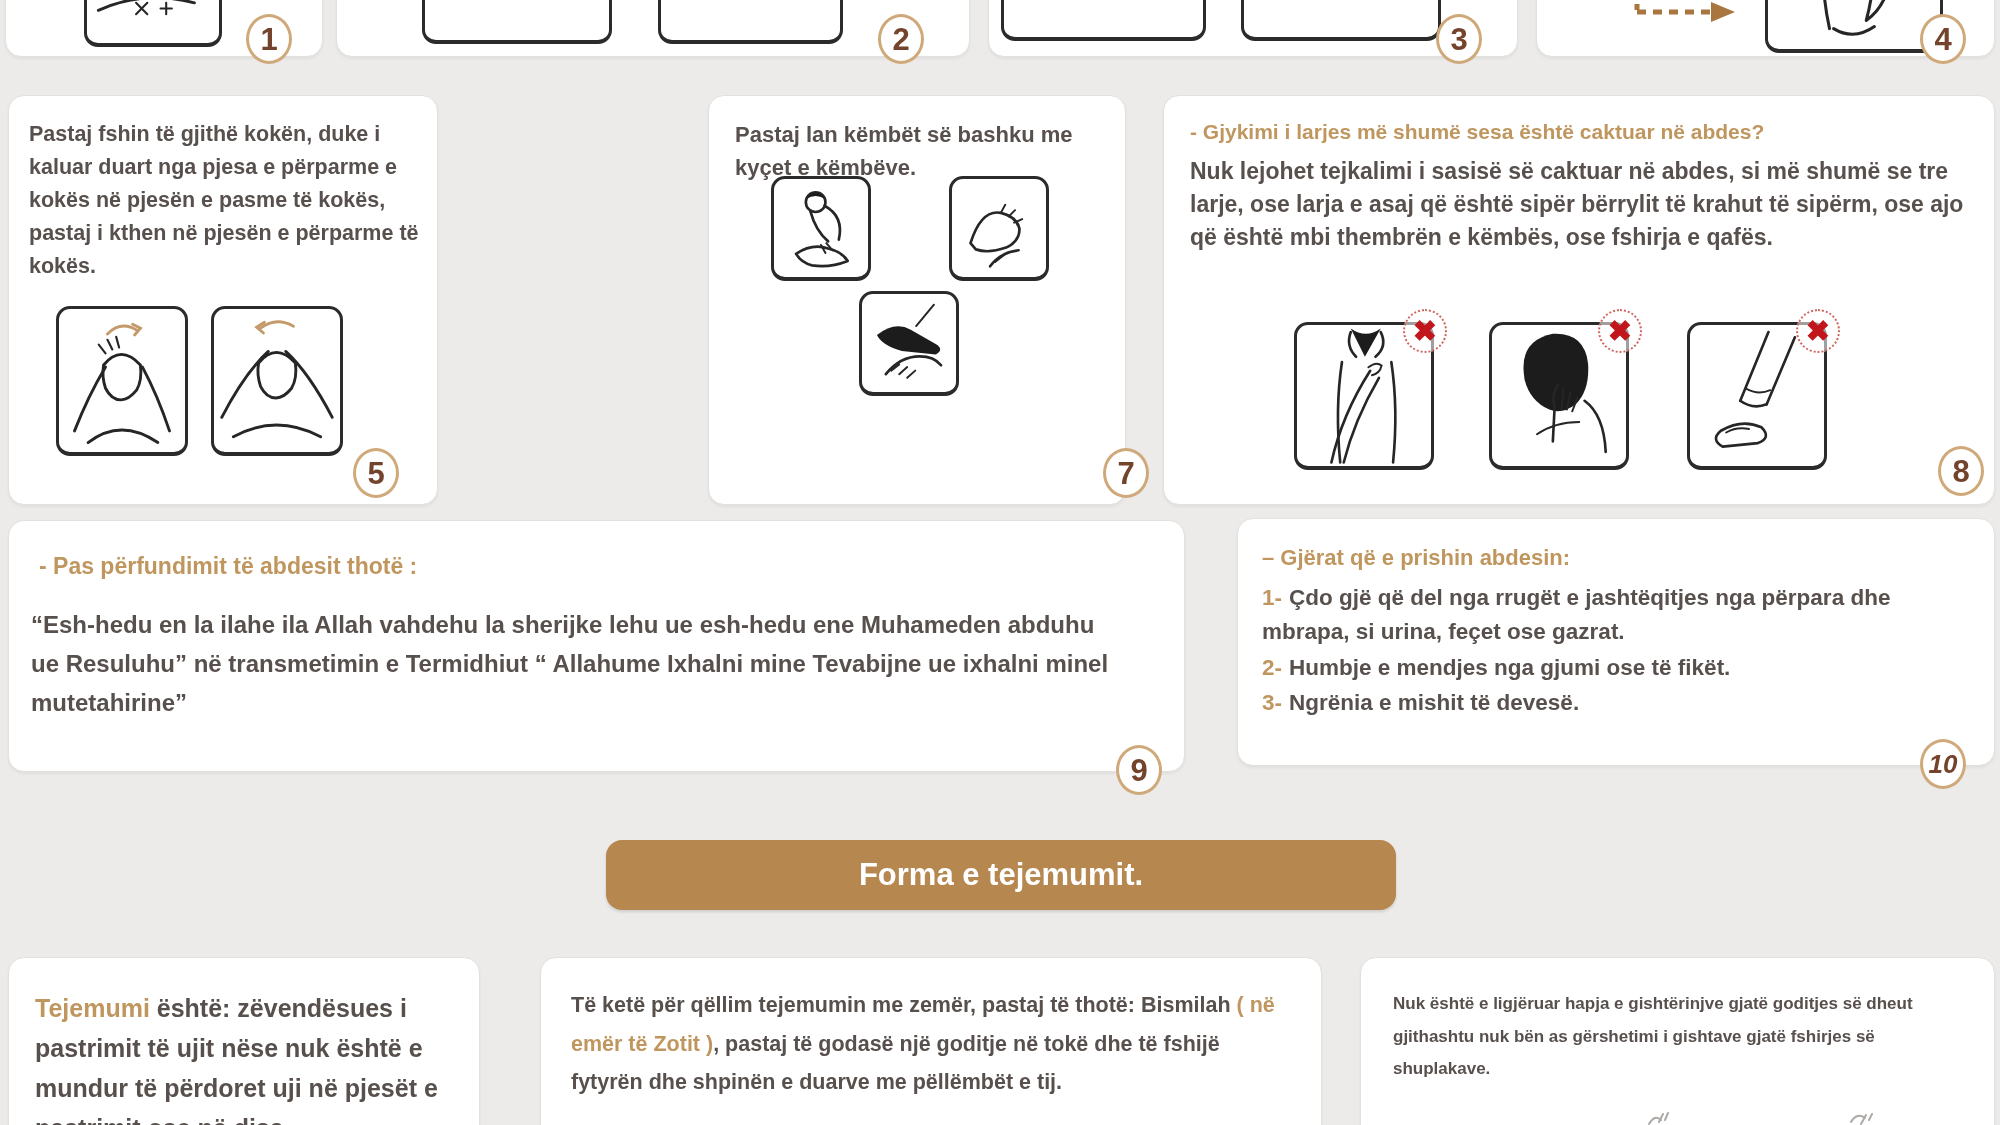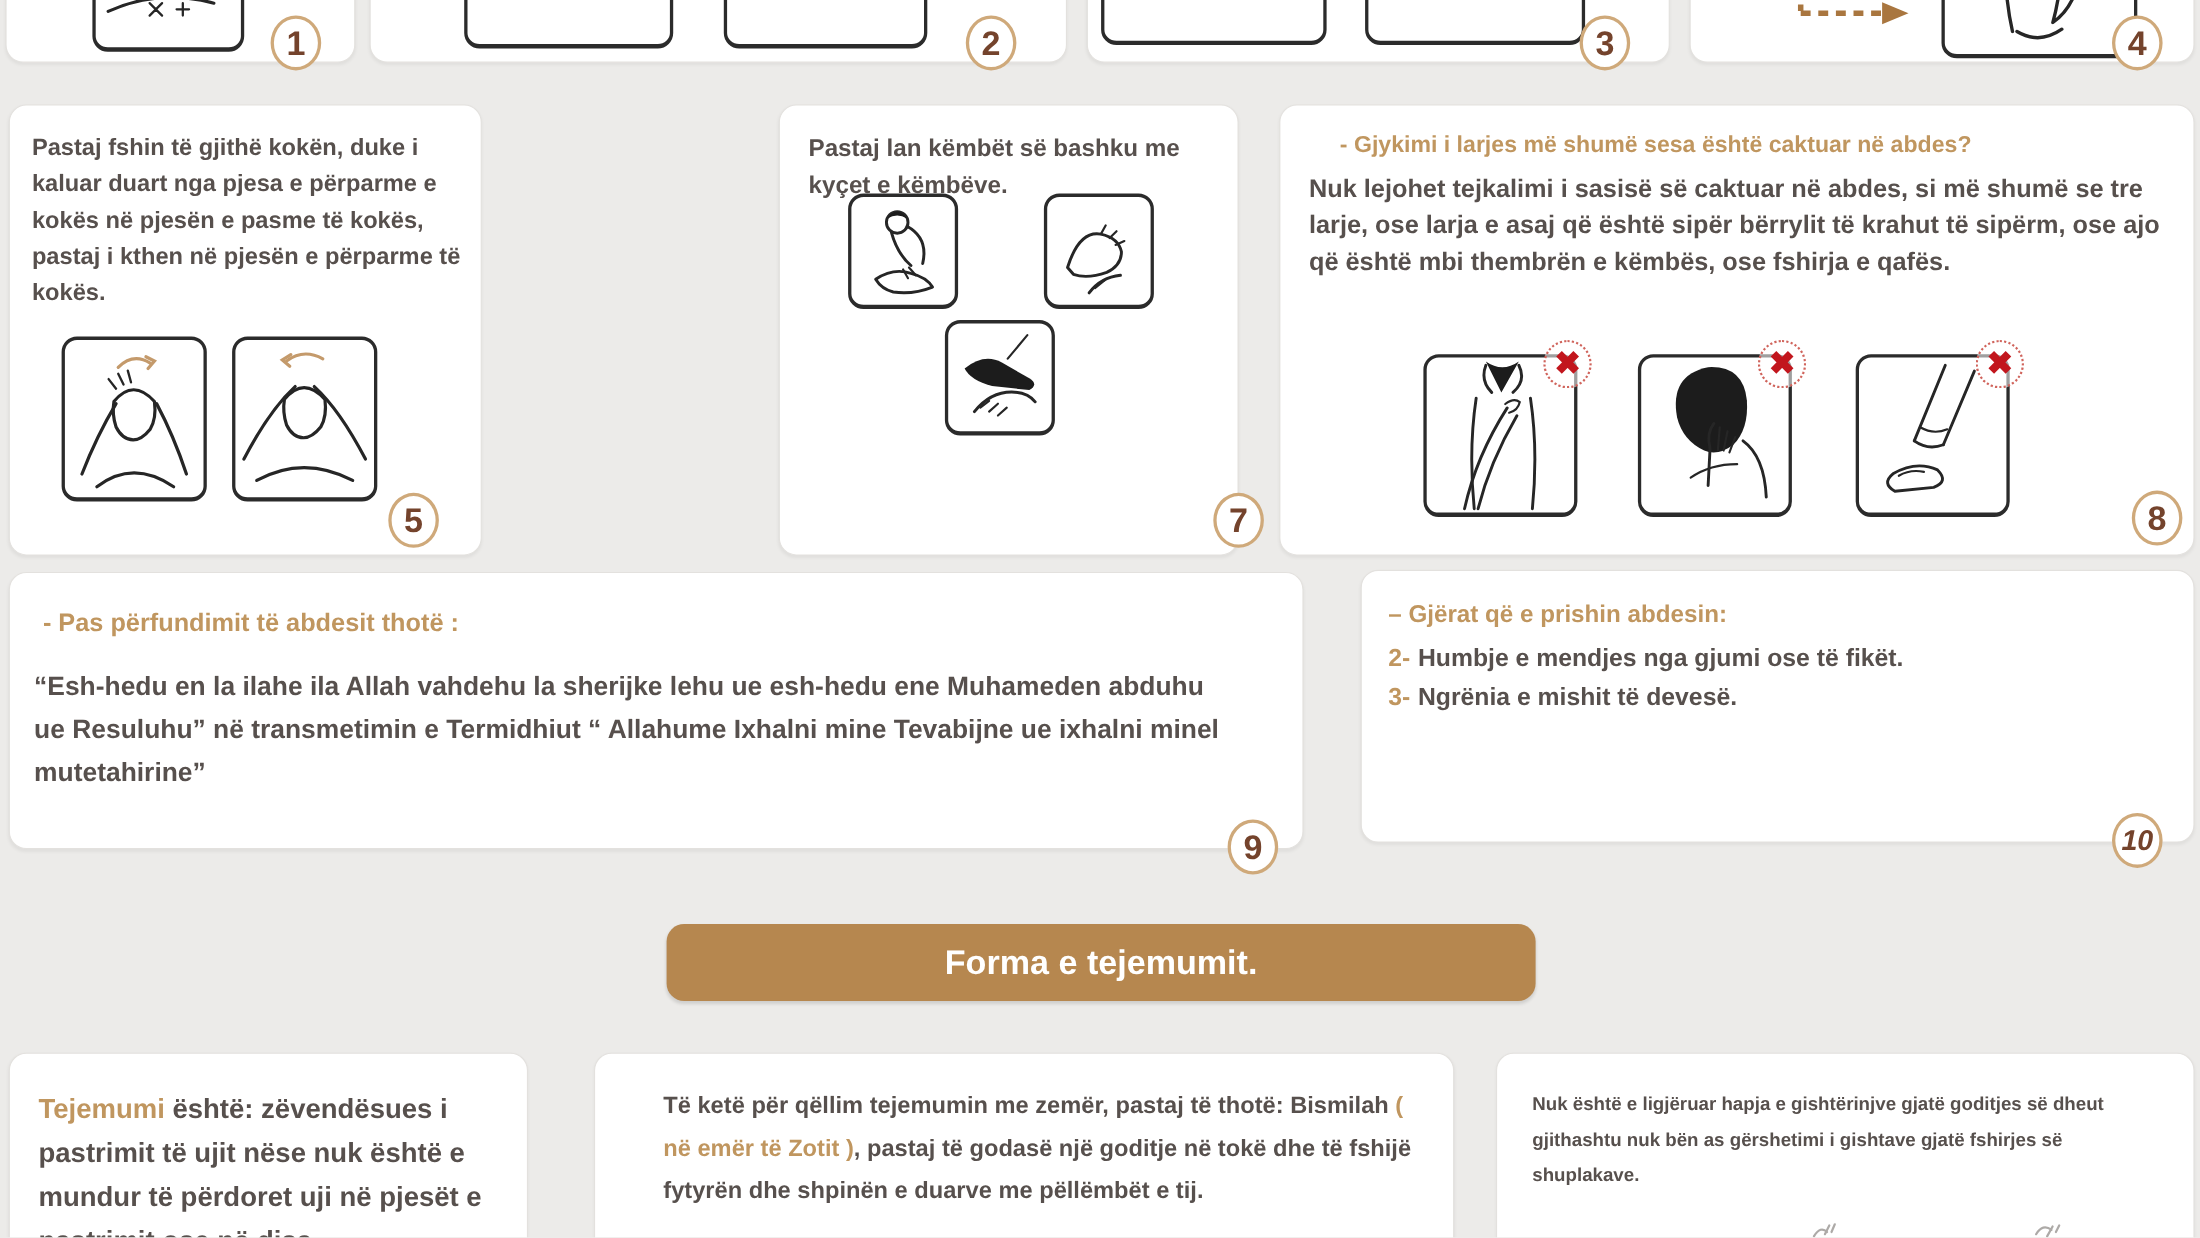--- a/index.html
+++ b/index.html
@@ -41,39 +41,39 @@
     display:flex; align-items:center; justify-content:center; z-index:4;
   }
   .xbadge span { color:#c2161d; font-size:29px; font-weight:bold; line-height:1; }
 
   .t-dark { color:#57504d; font-weight:bold; }
   .t-tan  { color:#c0965f; font-weight:bold; }
 
   .p5-text { padding:22px 18px 0 20px; font-size:21.5px; line-height:1.53; }
   .p6-text { padding:18px 14px 0 16px; font-size:17.5px; line-height:1.5; }
   .p7-text { padding:22px 13px 0 26px; font-size:22px; line-height:1.5; }
-  .p8-head { padding:22px 28px 0 26px; font-size:21px; line-height:1.3;margin-left:28px; }
+  .p8-head { padding:22px 28px 0 26px; font-size:21px; line-height:1.3; }
   .p8-body { padding:10px 24px 0 26px; font-size:23px; line-height:1.42; }
   .p9-head { padding:32px 30px 0 30px; font-size:23px; }
   .p9-body { padding:26px 60px 0 22px; font-size:24px; line-height:1.62; }
   .p10-head { padding:26px 24px 0 24px; font-size:22px; }
   .p10-list { padding:10px 20px 0 24px; font-size:22.5px; line-height:1.5; }
   .p10-list .row { margin-bottom:2px; }
   .p10-list .num { color:#c0965f; font-weight:bold; margin-right:7px; }
 
   .banner {
     position:absolute; left:606px; top:840px; width:790px; height:70px;
     background:#b6874f; border-radius:16px;
     display:flex; align-items:center; justify-content:center;
     color:#ffffff; font-weight:bold; font-size:31px;
     box-shadow:0 2px 3px rgba(0,0,0,0.12);
   }
 
   .bt-left  { padding:30px 24px 0 26px; font-size:25px; line-height:1.6; }
-  .bt-mid   { padding:28px 30px 0 30px; font-size:21.5px; line-height:1.8;margin-left:32px; }
+  .bt-mid   { padding:28px 30px 0 30px; font-size:21.5px; line-height:1.8; }
   .bt-right { padding:30px 20px 0 32px; font-size:17px; line-height:1.92; }
 
   .stroke { fill:none; stroke:#262626; stroke-width:3; stroke-linecap:round; stroke-linejoin:round; }
   .stroke-thin { fill:none; stroke:#262626; stroke-width:2.2; stroke-linecap:round; }
   .fill-dark { fill:#1c1c1c; stroke:none; }
   .tanline { fill:none; stroke:#c49a6b; stroke-width:3; stroke-linecap:round; }
 
   .cutmark { position:absolute; opacity:0.55; }
 </style>
 </head>
@@ -239,20 +239,23 @@
   <div class="panel" style="left:8px; top:520px; width:1177px; height:252px;">
     <p class="p9-head t-tan">- Pas përfundimit të abdesit thotë :</p>
     <p class="p9-body t-dark">“Esh-hedu en la ilahe ila Allah vahdehu la sherijke lehu ue esh-hedu ene Muhameden abduhu ue Resuluhu” në transmetimin e Termidhiut “ Allahume Ixhalni mine Tevabijne ue ixhalni minel mutetahirine”</p>
     <div class="badge" style="right:22px; bottom:-24px;">9</div>
   </div>
 
   <div class="panel" style="left:1237px; top:518px; width:758px; height:248px;">
     <p class="p10-head t-tan">– Gjërat që e prishin abdesin:</p>
     <div class="p10-list t-dark">
       <div class="row">
+        <span class="num">1-</span><span>Çdo gjë që del nga rrugët e jashtëqitjes  nga përpara dhe mbrapa, si urina, feçet ose gazrat.</span>
+      </div>
+      <div class="row">
         <span class="num">2-</span><span>Humbje e mendjes nga gjumi ose të fikët.</span>
       </div>
       <div class="row">
         <span class="num">3-</span><span>Ngrënia e mishit të devesë.</span>
       </div>
     </div>
     <div class="badge small-num" style="right:28px; bottom:-24px;">10</div>
   </div>
 
   <div class="banner">

